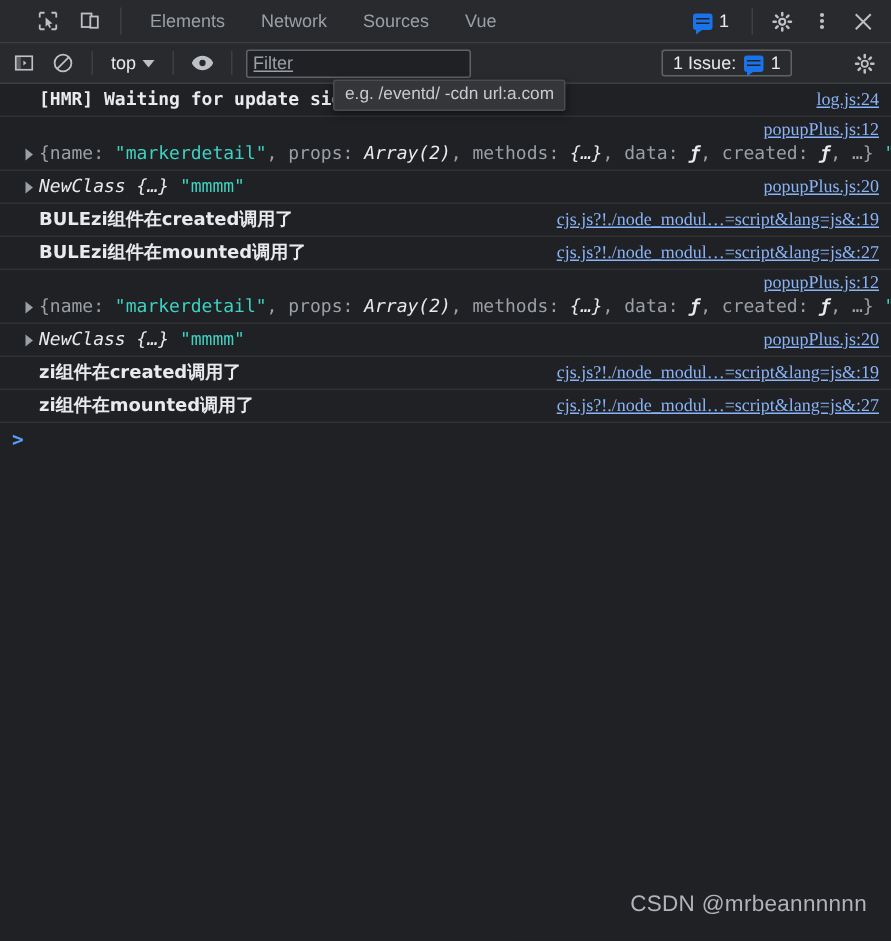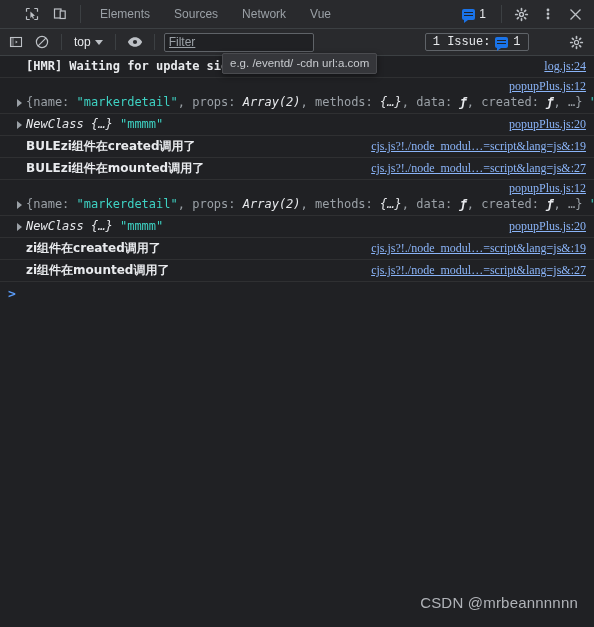--- a/index.html
+++ b/index.html
@@ -184,23 +184,22 @@
   }
   .issues-box {
     display: flex;
     align-items: center;
     gap: 5px;
     border: 1px solid #5f6368;
     border-radius: 2px;
     padding: 1px 7px;
     font-size: 12px;
     color: #e8eaed;
-    margin-left: 8px;
-    white-space: nowrap;
-    font-family: Liberation Mono, monospace;
+    margin-left: 24px;
+    white-space: nowrap;
   }
   .fb-spacer { flex: 1; }
 
   
   .filter-hint {
     position: absolute;
     left: 222px;
     top: 24px;
     background: #35363a;
     border: 1px solid #4a4b4f;
@@ -338,24 +337,24 @@
         </svg>
       </div>
       <div class="vsep"></div>
     </div>
 
     <div class="tabs">
       <div class="tab">
           <span>Elements</span>
         </div>
       <div class="tab">
+          <span>Network</span>
+        </div>
+      <div class="tab">
           <span>Sources</span>
-        </div>
-      <div class="tab">
-          <span>Network</span>
         </div>
       <div class="tab">
           <span>Vue</span>
         </div>
     </div>
 
     <div class="tb-right">
       <div class="issue-chip">
         <span class="bubble">
             <i></i>

